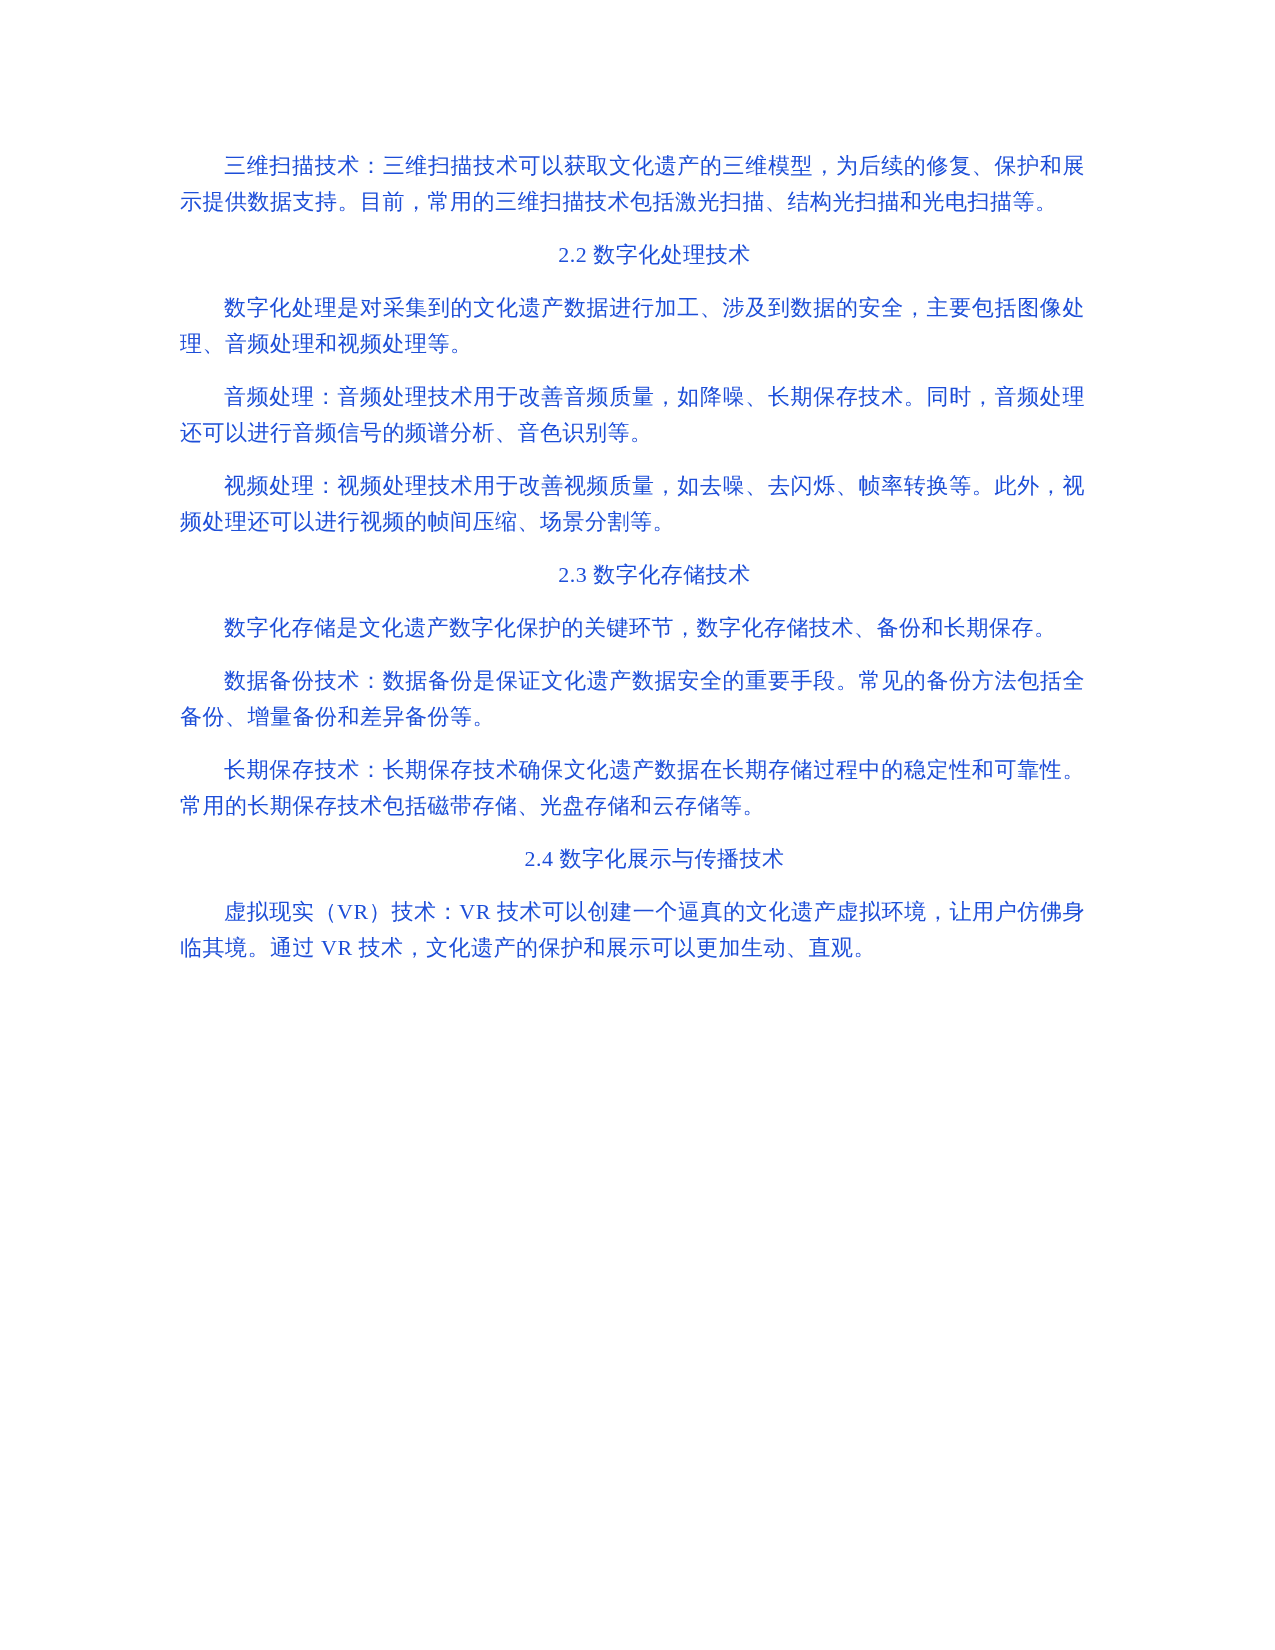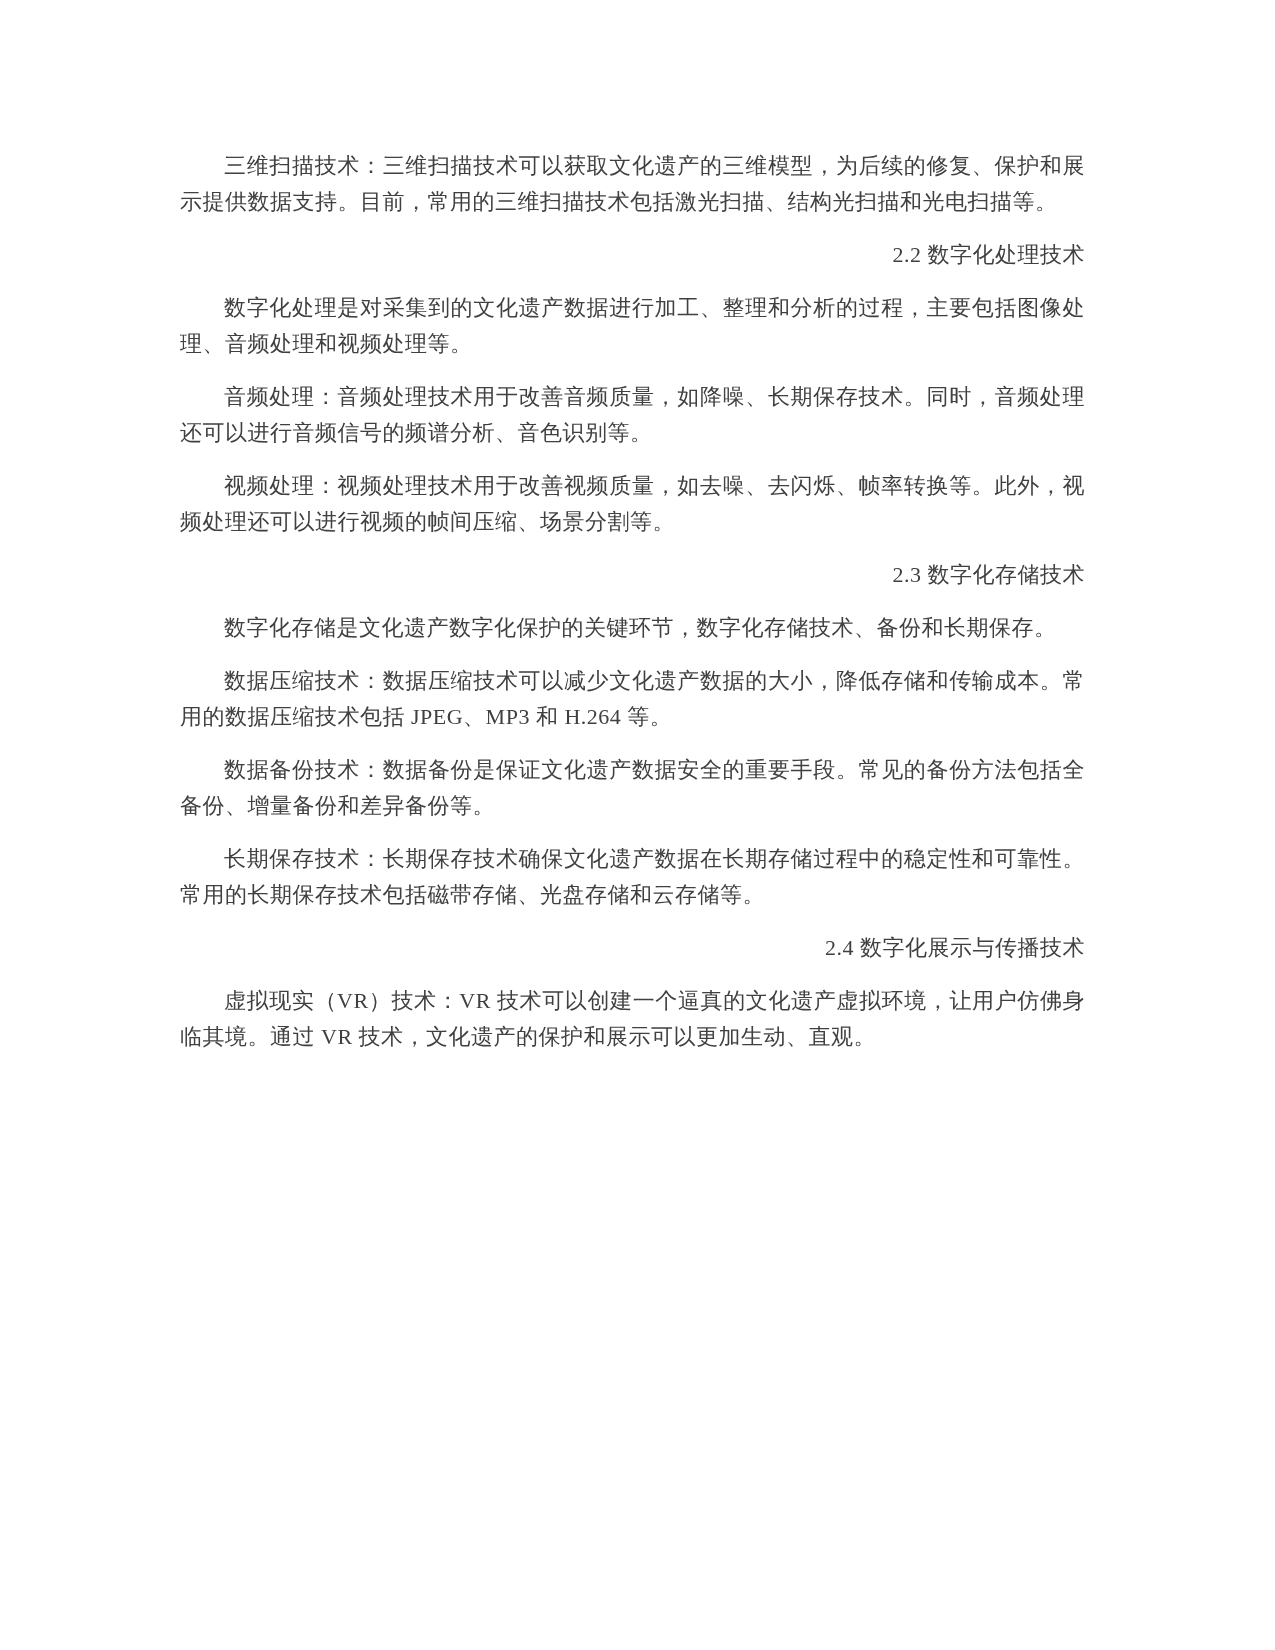--- a/index.html
+++ b/index.html
@@ -18,41 +18,40 @@
   .content {
     position: absolute;
     top: 148px;
     left: 180px;
     width: 905px;
   }
   .block {
     margin: 0 0 17px 0;
     font-size: 22px;
     line-height: 36px;
-    color: #404040;
+    color: #1d4ed8;
     text-align: justify;
     text-indent: 44px;
     letter-spacing: 0.5px;
     word-break: break-all;
   }
   .heading {
-    text-align: right;
+    text-align: center;
   }
 </style>
 </head>
 <body>
 
 <div class="page">
   <div class="content">
     <p class="block">三维扫描技术：三维扫描技术可以获取文化遗产的三维模型，为后续的修复、保护和展示提供数据支持。目前，常用的三维扫描技术包括激光扫描、结构光扫描和光电扫描等。</p>
     <p class="block heading">2.2 数字化处理技术</p>
-    <p class="block">数字化处理是对采集到的文化遗产数据进行加工、整理和分析的过程，主要包括图像处理、音频处理和视频处理等。</p>
+    <p class="block">数字化处理是对采集到的文化遗产数据进行加工、涉及到数据的安全，主要包括图像处理、音频处理和视频处理等。</p>
     <p class="block">音频处理：音频处理技术用于改善音频质量，如降噪、长期保存技术。同时，音频处理还可以进行音频信号的频谱分析、音色识别等。</p>
     <p class="block">视频处理：视频处理技术用于改善视频质量，如去噪、去闪烁、帧率转换等。此外，视频处理还可以进行视频的帧间压缩、场景分割等。</p>
     <p class="block heading">2.3 数字化存储技术</p>
     <p class="block">数字化存储是文化遗产数字化保护的关键环节，数字化存储技术、备份和长期保存。</p>
-    <p class="block">数据压缩技术：数据压缩技术可以减少文化遗产数据的大小，降低存储和传输成本。常用的数据压缩技术包括 JPEG、MP3 和 H.264 等。</p>
     <p class="block">数据备份技术：数据备份是保证文化遗产数据安全的重要手段。常见的备份方法包括全备份、增量备份和差异备份等。</p>
     <p class="block">长期保存技术：长期保存技术确保文化遗产数据在长期存储过程中的稳定性和可靠性。常用的长期保存技术包括磁带存储、光盘存储和云存储等。</p>
     <p class="block heading">2.4 数字化展示与传播技术</p>
     <p class="block">虚拟现实（VR）技术：VR 技术可以创建一个逼真的文化遗产虚拟环境，让用户仿佛身临其境。通过 VR 技术，文化遗产的保护和展示可以更加生动、直观。</p>
   </div>
 </div>
 
 </body></html>

